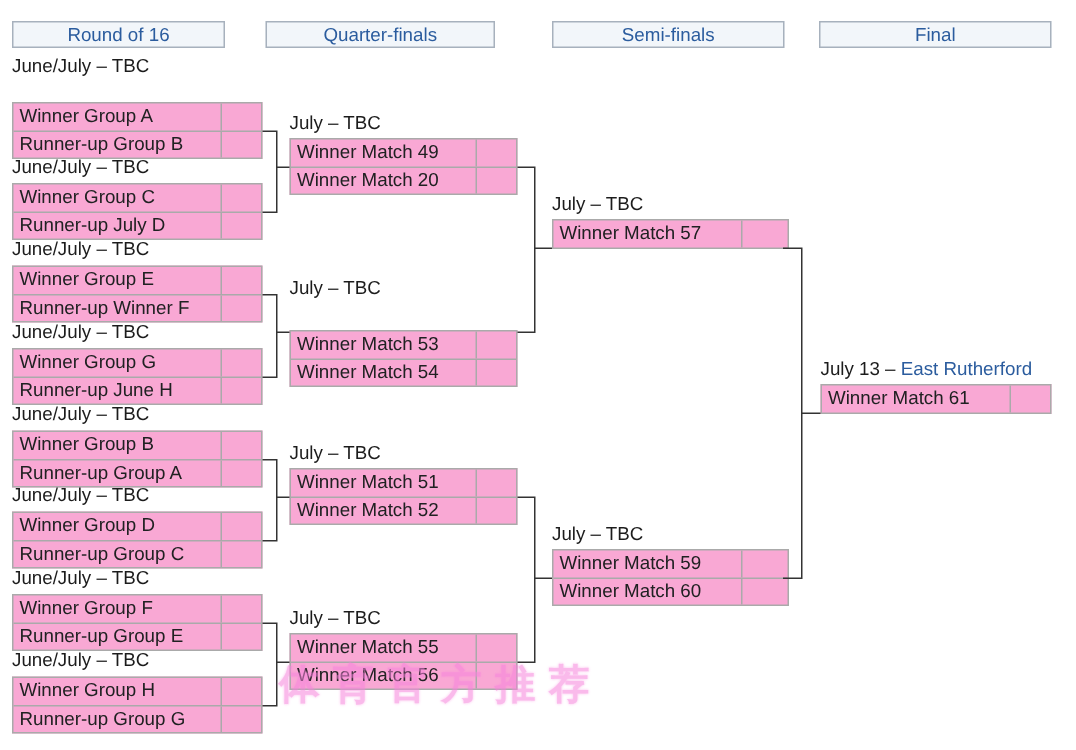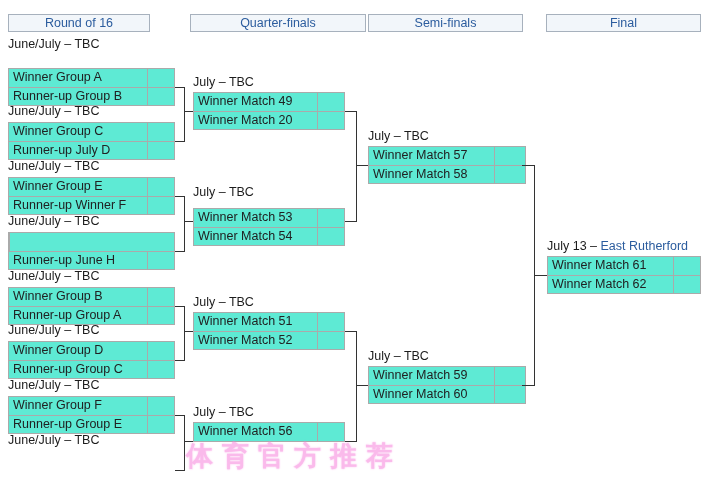--- a/index.html
+++ b/index.html
@@ -2,21 +2,21 @@
 <html style="--header_text: #2b5c9e; --link: #2b5c9e; --watermark: #f783dc; --border: #aaaaaa; --line: #333333;"><head>
 <meta charset="utf-8">
 <style>
   *{margin:0;padding:0;box-sizing:border-box}
   html,body{width:717px;height:500px;background:#fff;
     font-family:"Liberation Sans","DejaVu Sans",sans-serif;color:#202122}
   .bracket{position:relative;width:717px;height:500px;overflow:hidden;background:#fff}
   .hdr{position:absolute;top:14px;height:18px;border:1px solid #a7b1bd;background:#f2f6fa;
     color:var(--header_text,#2b5c9e);font-size:12.5px;line-height:16px;text-align:center;white-space:nowrap}
   .date{position:absolute;font-size:12.5px;line-height:14px;color:#1c1c1c;white-space:nowrap}
-  .pair{position:absolute;border:1px solid var(--border,#aaa);background:#5eead4}
+  .pair{position:absolute;border:1px solid var(--border,#aaa);background:#f9a8d4}
   .row{display:flex;height:18px}
   .row + .row{border-top:1px solid var(--border,#aaa)}
   .team{padding-left:4px;font-size:12.5px;line-height:17px;overflow:hidden;white-space:nowrap}
   .score{border-left:1px solid var(--border,#aaa);width:27px;font-size:12.5px;line-height:17px;text-align:center}
   .r16{width:167px}.r16 .team{width:138px}
   .qf{width:152px}.qf .team{width:123px}
   .sf{width:158px}.sf .team{width:125px}
   .fin{width:154px}.fin .team{width:125px}
   .ln{position:absolute;background:var(--line,#333)}
   .ln.h{height:1px}.ln.v{width:1px}
@@ -24,21 +24,21 @@
   .watermark{position:absolute;left:186px;top:438px;font-size:27px;letter-spacing:9px;font-weight:bold;
     color:var(--watermark,#f783dc);opacity:.55;white-space:nowrap;z-index:5;pointer-events:none;
     text-shadow:0 0 2px var(--watermark,#f783dc)}
 </style>
 </head>
 <body>
 
 <div class="bracket">
 
   <div class="hdr" style="left:8px;width:142px">Round of 16</div>
-  <div class="hdr" style="left:190px;width:176px">Quarter-finals</div>
+  <div class="hdr" style="left:177px;width:153px">Quarter-finals</div>
   <div class="hdr" style="left:368px;width:155px">Semi-finals</div>
   <div class="hdr" style="left:546px;width:155px">Final</div>
 
   <div class="date" style="left:8px;top:37px">June/July – TBC</div>
   <div class="pair r16" style="left:8px;top:68px">
     <div class="row">
       <div class="team">Winner Group A</div>
       <div class="score"></div>
     </div>
     <div class="row">
@@ -67,20 +67,21 @@
     </div>
     <div class="row">
       <div class="team">Runner-up Winner F</div>
       <div class="score"></div>
     </div>
   </div>
 
   <div class="date" style="left:8px;top:214px">June/July – TBC</div>
   <div class="pair r16" style="left:8px;top:232px">
     <div class="row">
+      <div class="team">Winner Group G</div>
       <div class="score"></div>
     </div>
     <div class="row">
       <div class="team">Runner-up June H</div>
       <div class="score"></div>
     </div>
   </div>
 
   <div class="date" style="left:8px;top:269px">June/July – TBC</div>
   <div class="pair r16" style="left:8px;top:287px">
@@ -112,35 +113,45 @@
       <div class="team">Winner Group F</div>
       <div class="score"></div>
     </div>
     <div class="row">
       <div class="team">Runner-up Group E</div>
       <div class="score"></div>
     </div>
   </div>
 
   <div class="date" style="left:8px;top:433px">June/July – TBC</div>
+  <div class="pair r16" style="left:8px;top:451px">
+    <div class="row">
+      <div class="team">Winner Group H</div>
+      <div class="score"></div>
+    </div>
+    <div class="row">
+      <div class="team">Runner-up Group G</div>
+      <div class="score"></div>
+    </div>
+  </div>
 
   <div class="date" style="left:193px;top:75px">July – TBC</div>
   <div class="pair qf" style="left:193px;top:92px">
     <div class="row">
       <div class="team">Winner Match 49</div>
       <div class="score"></div>
     </div>
     <div class="row">
       <div class="team">Winner Match 20</div>
       <div class="score"></div>
     </div>
   </div>
 
   <div class="date" style="left:193px;top:185px">July – TBC</div>
-  <div class="pair qf" style="left:193px;top:208px">
+  <div class="pair qf" style="left:193px;top:220px">
     <div class="row">
       <div class="team">Winner Match 53</div>
       <div class="score"></div>
     </div>
     <div class="row">
       <div class="team">Winner Match 54</div>
       <div class="score"></div>
     </div>
   </div>
 
@@ -152,59 +163,55 @@
     </div>
     <div class="row">
       <div class="team">Winner Match 52</div>
       <div class="score"></div>
     </div>
   </div>
 
   <div class="date" style="left:193px;top:405px">July – TBC</div>
   <div class="pair qf" style="left:193px;top:422px">
     <div class="row">
+      <div class="team">Winner Match 55</div>
+      <div class="score"></div>
+    </div>
+    <div class="row">
       <div class="team">Winner Match 56</div>
       <div class="score"></div>
     </div>
   </div>
 
   <div class="date" style="left:368px;top:129px">July – TBC</div>
   <div class="pair sf" style="left:368px;top:146px">
     <div class="row">
       <div class="team">Winner Match 57</div>
       <div class="score"></div>
     </div>
-    <div class="row">
-      <div class="team">Winner Match 58</div>
-      <div class="score"></div>
-    </div>
   </div>
 
   <div class="date" style="left:368px;top:349px">July – TBC</div>
   <div class="pair sf" style="left:368px;top:366px">
     <div class="row">
       <div class="team">Winner Match 59</div>
       <div class="score"></div>
     </div>
     <div class="row">
       <div class="team">Winner Match 60</div>
       <div class="score"></div>
     </div>
   </div>
 
   <div class="date" style="left:547px;top:239px">
     <span>July 13 – </span><span class="venue">East Rutherford</span>
   </div>
   <div class="pair fin" style="left:547px;top:256px">
     <div class="row">
       <div class="team">Winner Match 61</div>
-      <div class="score"></div>
-    </div>
-    <div class="row">
-      <div class="team">Winner Match 62</div>
       <div class="score"></div>
     </div>
   </div>
 
   <div class="ln h" style="left:175px;top:87px;width:9px"></div>
   <div class="ln h" style="left:175px;top:141px;width:9px"></div>
   <div class="ln v" style="left:184px;top:87px;height:55px"></div>
   <div class="ln h" style="left:184px;top:111px;width:9px"></div>
 
   <div class="ln h" style="left:175px;top:196px;width:9px"></div>

